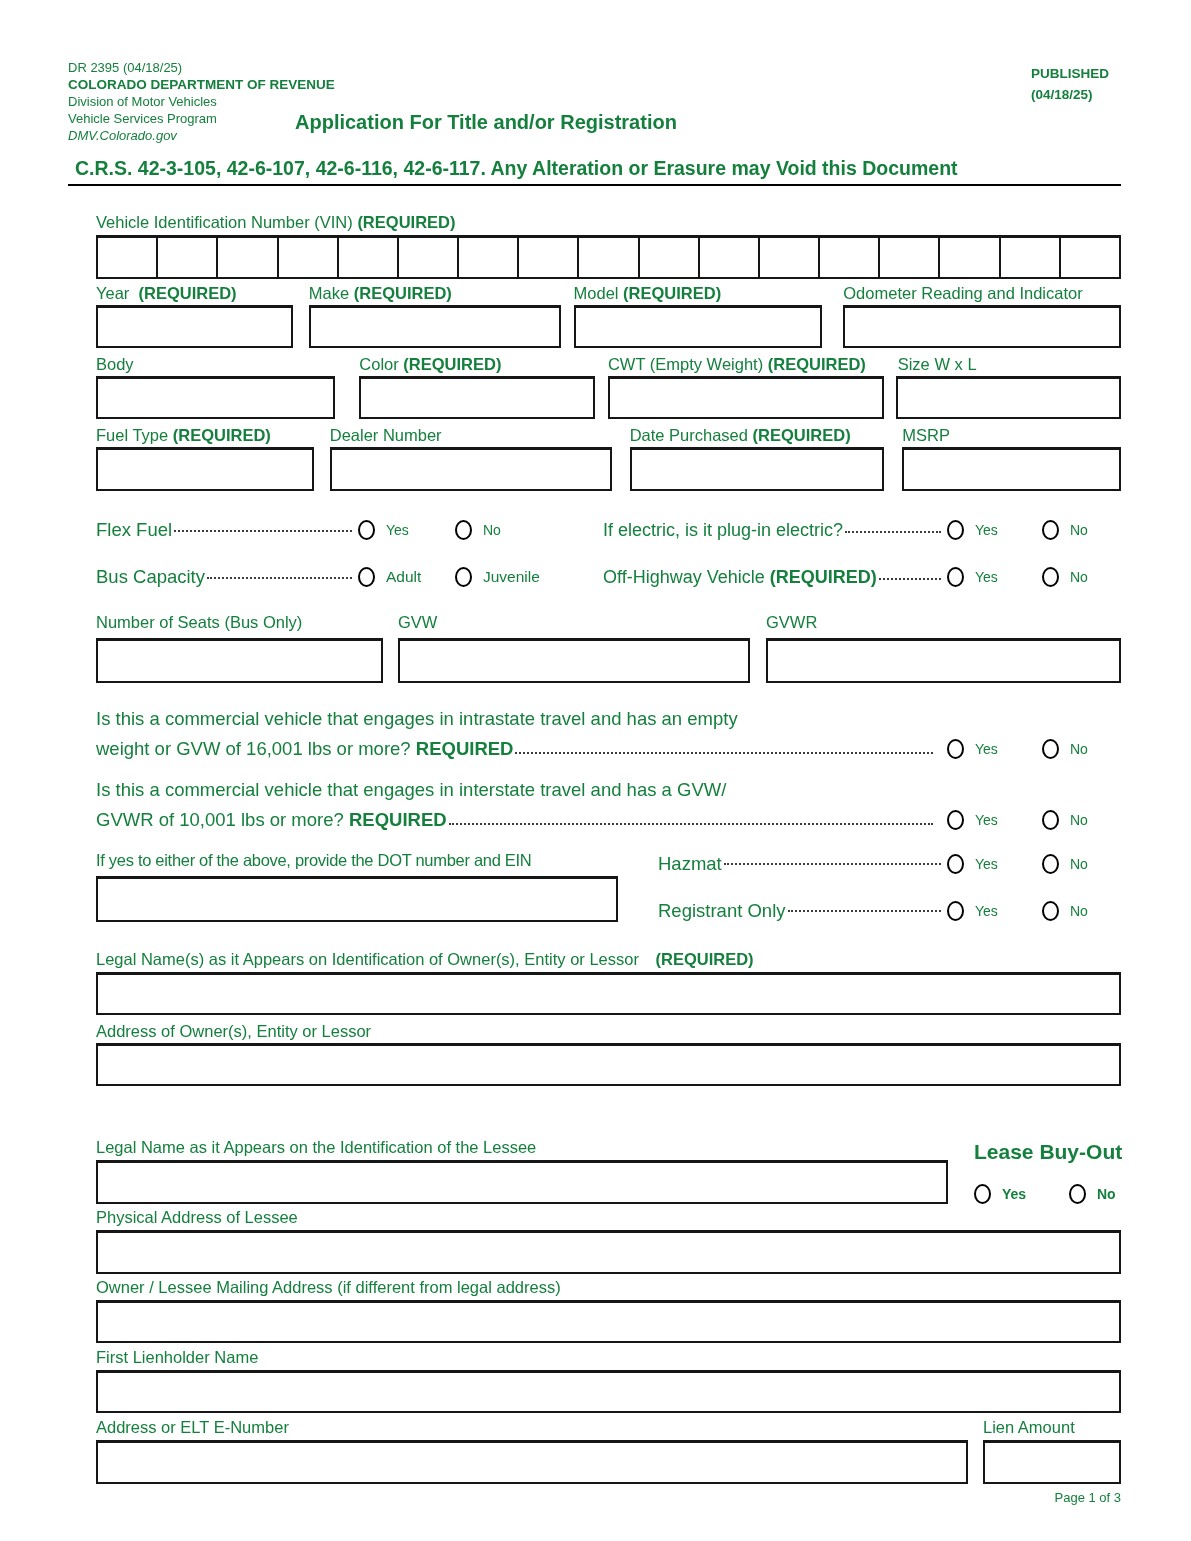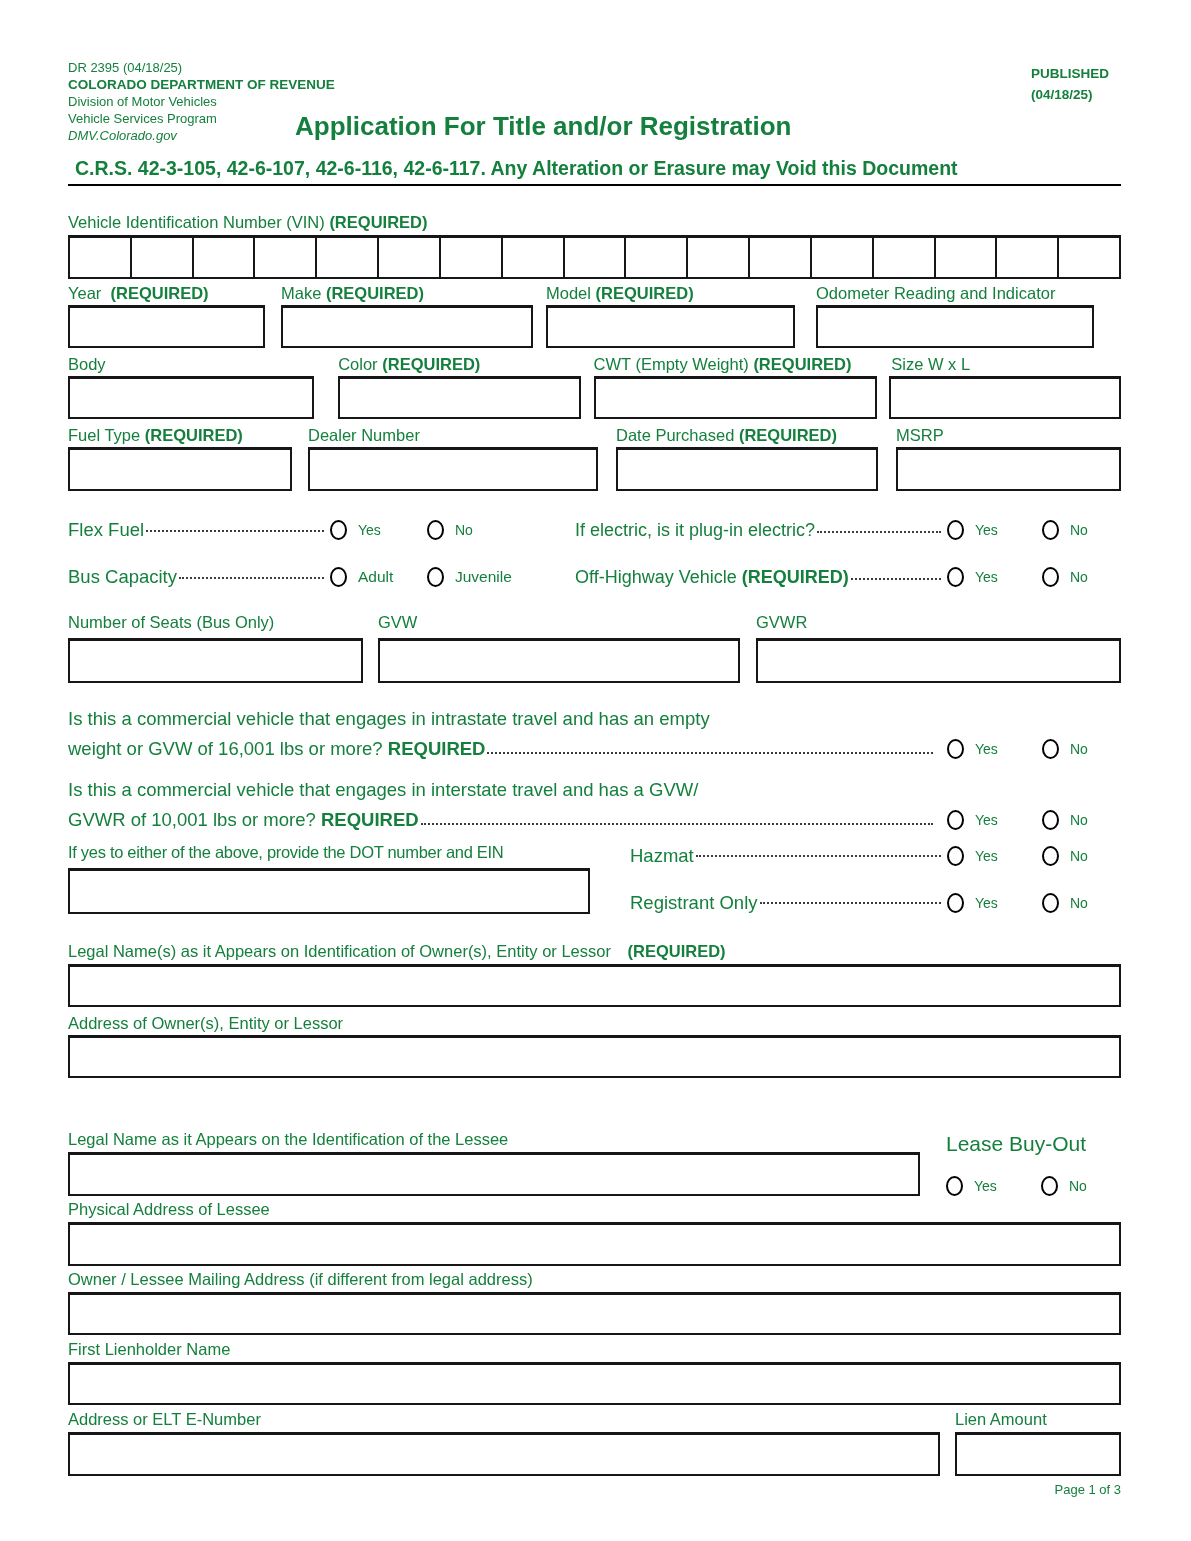--- a/index.html
+++ b/index.html
@@ -1,28 +1,28 @@
 <!DOCTYPE html>
 <html><head>
 <meta charset="utf-8">
 <style>
   * { margin:0; padding:0; box-sizing:border-box; }
   body { background:#fff; }
   .page { position:relative; width:1191px; height:1541px; background:#fff;
           font-family:"Liberation Sans", sans-serif; color:#15803d; overflow:hidden; }
-  .content { padding:0 70px 0 68px; }
+  .content { padding:0 70px 0 96px; }
 
   
   .header { position:relative; height:187px; }
   .watermark { position:absolute; left:33px; top:34px; font-family:"Liberation Mono", monospace;
                font-size:47px; letter-spacing:1px; white-space:nowrap; font-weight:400; }
   .hdr-left { position:absolute; left:68px; top:59px; font-size:13px; line-height:17px; }
   .hdr-left .dept { font-weight:bold; font-size:13.5px; }
   .hdr-left .site { font-style:italic; }
-  .hdr-title { position:absolute; left:295px; top:111px; font-size:26px; font-weight:bold; }
+  .hdr-title { position:absolute; left:295px; top:111px; font-size:20px; font-weight:bold; }
   .published { position:absolute; left:1031px; top:63px; font-size:13.5px; font-weight:bold; line-height:21px; }
   .statute { position:absolute; left:75px; top:157px; font-size:19.5px; font-weight:bold; white-space:nowrap; }
   .statute-rule { position:absolute; left:68px; width:1053px; top:184px; border-bottom:2.5px solid #000; }
 
   .lbl { font-size:16.5px; line-height:19px; white-space:nowrap; }
   .req { font-weight:bold; }
   .box { border:2px solid #161616; border-top-width:3px; background:#fff; }
   .row { display:flex; }
   .col { display:flex; flex-direction:column; }
 
@@ -277,21 +277,21 @@
             <span class="radio"></span>
             <span class="optlabel">Yes</span>
           </span>
         <span class="opt">
             <span class="radio"></span>
             <span class="optlabel">No</span>
           </span>
       </span>
     </div>
 
-    <div class="row" style="margin-top:8px;justify-content:center;">
+    <div class="row" style="margin-top:16px;justify-content:center;">
       <div class="col dot-left">
         <div class="dot-lbl">If yes to either of the above, provide the DOT number and EIN</div>
         <div class="box" style="height:46px; margin-top:6px;"></div>
       </div>
       <div class="dot-right">
         <div class="radio-row" style="margin-top:1px;">
           <span class="rlabel">Hazmat</span>
           <span class="leader"></span>
           <span class="yn">
             <span class="opt o1">
@@ -328,21 +328,21 @@
     <div class="box fw-box" style="margin-top:3px;"></div>
 
     <div class="lbl" style="margin-top:7px;">Address of Owner(s), Entity or Lessor</div>
     <div class="box fw-box" style="margin-top:2px;"></div>
 
     <div class="row" style="margin-top:52px;">
       <div class="col" style="width:852px; flex:none;">
         <div class="lbl">Legal Name as it Appears on the Identification of the Lessee</div>
         <div class="box" style="height:44px; margin-top:3px;"></div>
       </div>
-      <div class="col" style="flex:1; padding-left:26px;">
+      <div class="col" style="flex:1; padding-left:26px;font-weight:bold;">
         <div style="font-size:21px; white-space:nowrap; margin-top:2px;">Lease Buy-Out</div>
         <div class="yn" style="margin-top:20px;">
           <span class="opt o1">
               <span class="radio"></span>
               <span class="optlabel">Yes</span>
             </span>
           <span class="opt">
               <span class="radio"></span>
               <span class="optlabel">No</span>
             </span>

